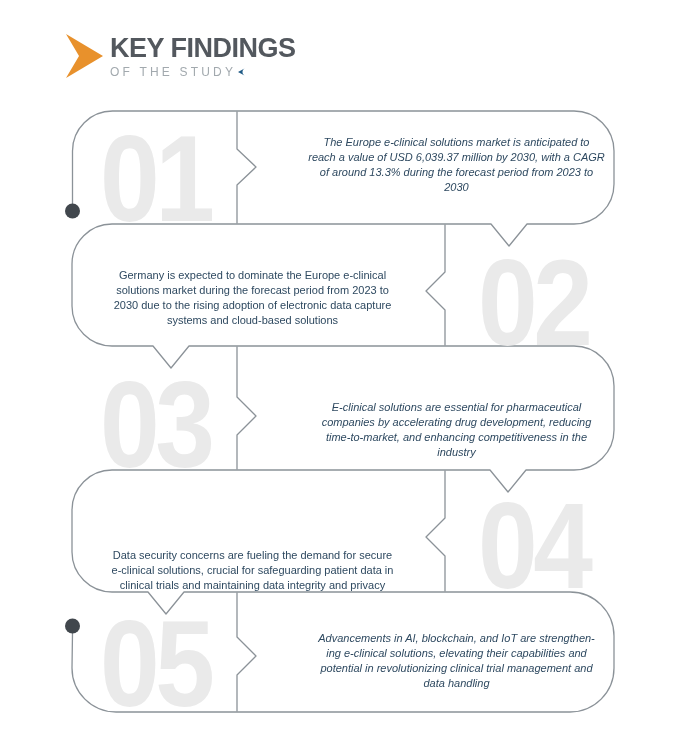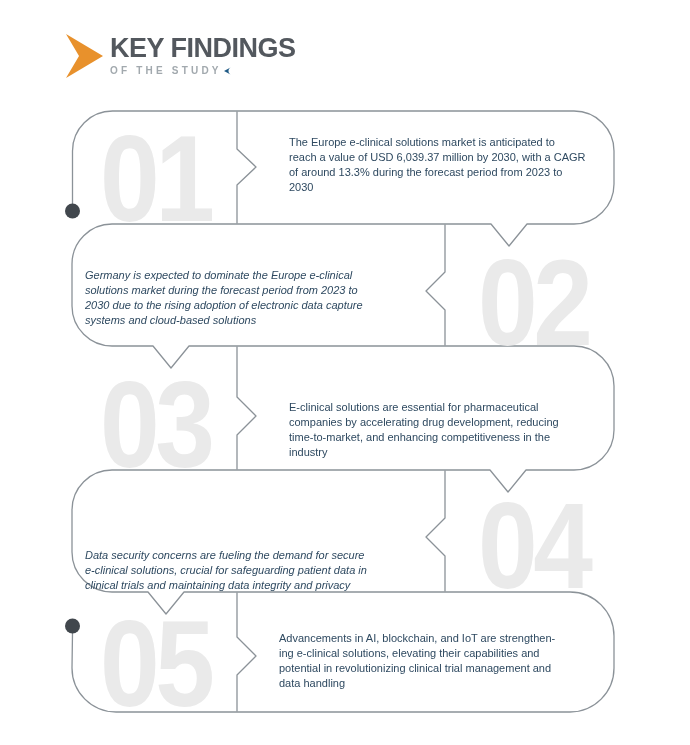--- a/index.html
+++ b/index.html
@@ -4,29 +4,29 @@
 <style>
   html,body{margin:0;padding:0;background:#ffffff;}
   .canvas{
     position:relative;
     width:690px;height:745px;
     background:#ffffff;
     font-family:"Liberation Sans", sans-serif;
     overflow:hidden;
   }
   
-  .header{position:absolute;left:66px;top:32px;display:flex;align-items:center;}
+  .header{position:absolute;left:66px;top:32px;display:flex;align-items:flex-end;}
   .arrow-icon{display:block;margin-right:7px;margin-top:2px;}
   .title{
     font-size:27px;font-weight:800;letter-spacing:-.5px;
     color:#53585E;line-height:1;
   }
   .subtitle-row{display:flex;align-items:center;margin-top:4px;}
   .subtitle{
-    font-size:10px;font-weight:700;color:#A2A9AE;
+    font-size:12px;font-weight:400;color:#A2A9AE;
     letter-spacing:3.2px;line-height:1;
   }
   .mark-icon{display:block;margin-left:1px;}
   
   .flow-svg{position:absolute;left:0;top:0;}
   .flow-svg path{fill:none;stroke:#8B9298;stroke-width:1.3;stroke-linejoin:round;stroke-linecap:round;}
   .flow-svg circle{fill:#41474D;stroke:none;}
   
   .num{
     position:absolute;
@@ -41,27 +41,27 @@
   .n4{left:478px;top:485px;}
   .n5{left:100px;top:603px;}
   
   .txt{
     position:absolute;
     width:335px;
     font-size:11px;font-weight:500;line-height:15px;
     color:#2E4960;
     white-space:pre-line;
   }
-  .t-left{text-align:left;}
-  .t-right{text-align:left;font-style:italic;}
+  .t-left{text-align:center;font-style:italic;}
+  .t-right{text-align:center;}
   .t1{left:289px;top:135px;}
   .t2{left:85px;top:268px;}
   .t3{left:289px;top:400px;}
   .t4{left:85px;top:509px;margin-top:39px;}
-  .t5{left:279px;top:631px;}
+  .t5{left:289px;top:631px;}
 </style>
 </head>
 <body>
 
 <div class="canvas">
 
   <div class="header">
     <svg class="arrow-icon" width="37" height="44" viewBox="0 0 37 44">
       <polygon points="0,0 37,22 0,44 13,22" fill="#E8912C"></polygon>
     </svg>

